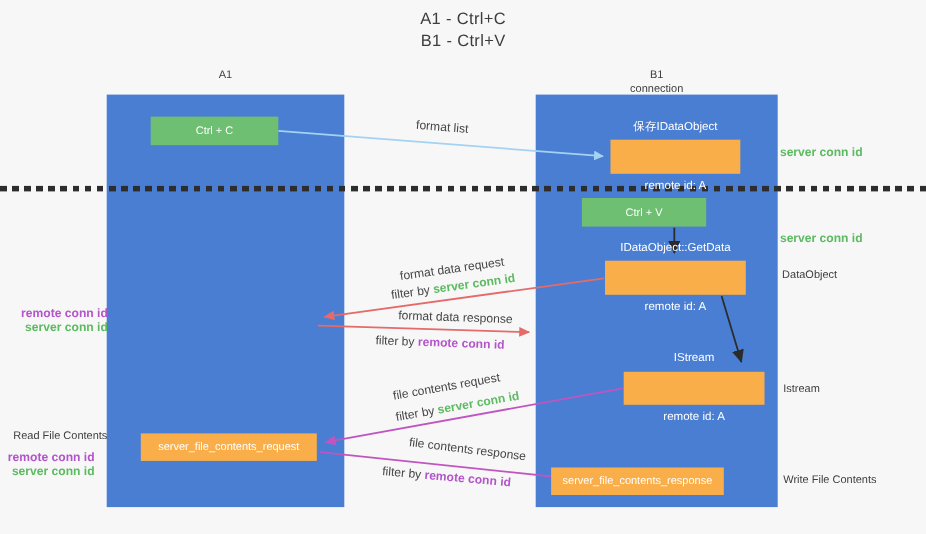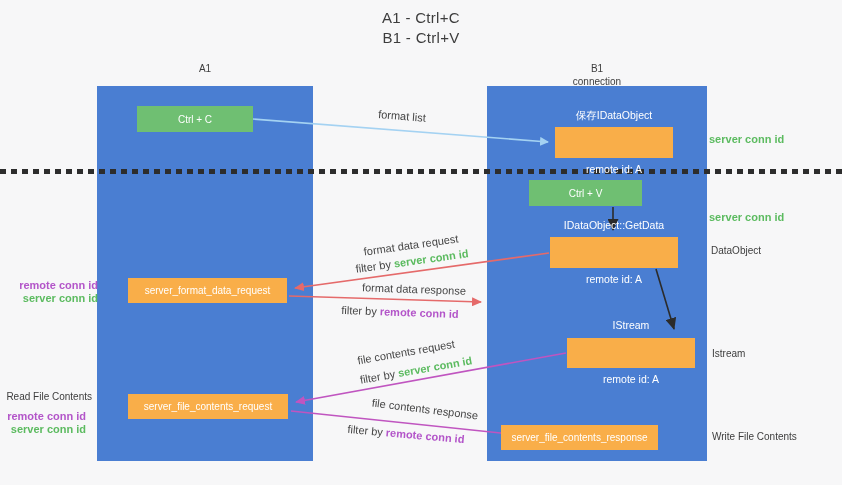--- a/index.html
+++ b/index.html
@@ -118,23 +118,20 @@
 
   <div class="box green" style="left:529px;top:180px;width:113px;height:26px;">
     <span>Ctrl + V</span>
   </div>
 
   <div class="box orange two-line" style="left:550px;top:237px;width:128px;height:31px;align-items:center;">
     <span>IDataObject::GetData</span>
     <span>remote id: A</span>
   </div>
 
-  <div class="box orange" style="left:128px;top:278px;width:159px;height:25px;">
-    <span>server_format_data_request</span>
-  </div>
 
 
   <div class="box orange two-line" style="left:567px;top:338px;width:128px;height:30px;">
     <span>IStream</span>
     <span>remote id: A</span>
   </div>
 
   <div class="box orange" style="left:128px;top:394px;width:160px;height:25px;">
     <span>server_file_contents_request</span>
   </div>
@@ -166,17 +163,17 @@
   </div>
 
   <div class="tag green" style="left:709px;top:133px;">server conn id</div>
   <div class="tag green" style="left:709px;top:211px;">server conn id</div>
   <div class="side-label" style="left:711px;top:245px;">DataObject</div>
   <div class="side-label" style="left:712px;top:348px;">Istream</div>
   <div class="side-label" style="left:712px;top:431px;">Write File Contents</div>
 
   <div class="tag purple" style="left:8px;top:279px;width:90px;">remote conn id</div>
   <div class="tag green" style="left:8px;top:292px;width:90px;">server conn id</div>
-  <div class="side-label" style="left:0;top:391px;width:92px;text-align:right;">Read File Contents</div>
+  <div class="side-label" style="left:12px;top:391px;width:92px;text-align:left;">Read File Contents</div>
   <div class="tag purple" style="left:4px;top:410px;width:82px;">remote conn id</div>
   <div class="tag green" style="left:4px;top:423px;width:82px;">server conn id</div>
 
 </div>
 
 </body></html>

